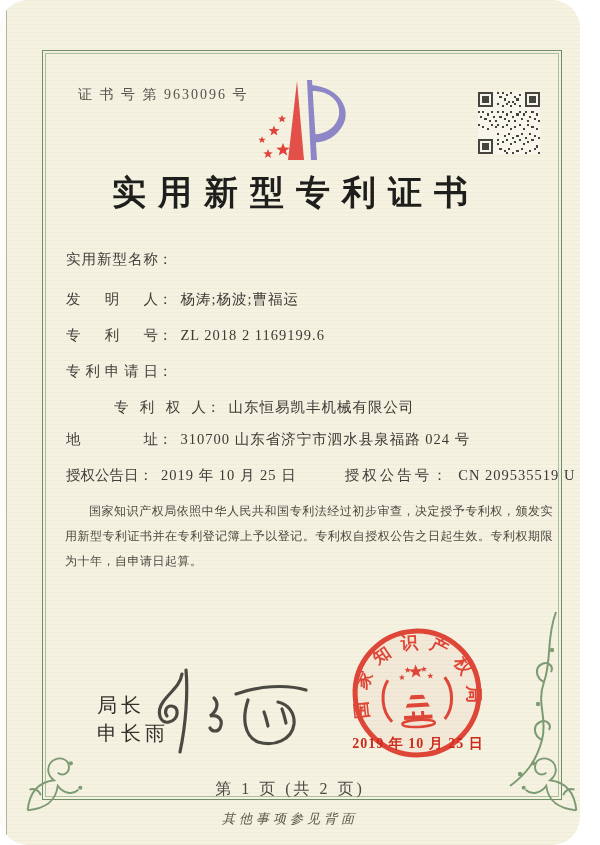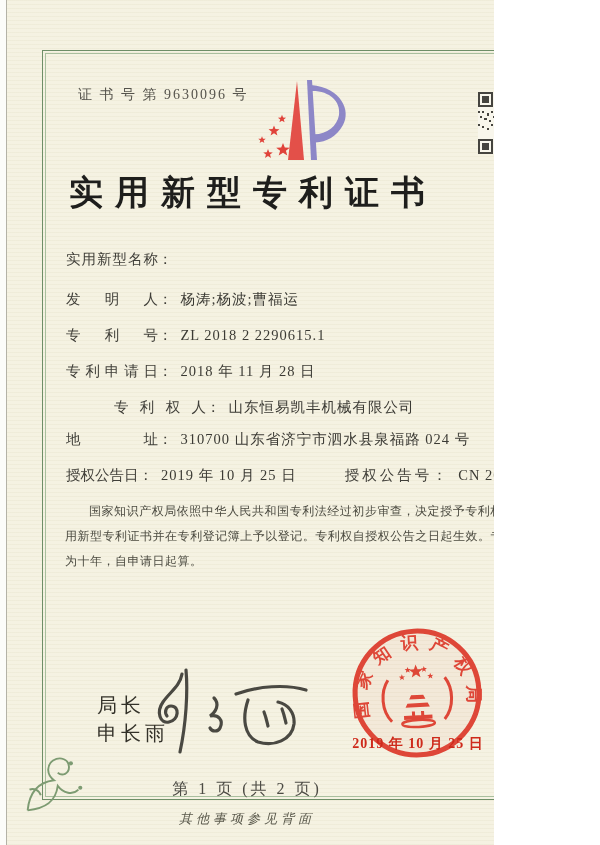--- a/index.html
+++ b/index.html
@@ -1,24 +1,25 @@
 <!DOCTYPE html>
 <html><head>
 <meta charset="utf-8">
 <style>
   * { margin:0; padding:0; box-sizing:border-box; }
   html,body { width:600px; height:845px; }
   body { font-family:"Liberation Serif","DejaVu Serif",serif; }
 
   .page {
-    position:relative; width:494px; height:845px; overflow:hidden;
+    position:relative; width:580px; height:845px; overflow:hidden;
     background:
       repeating-linear-gradient(180deg, rgba(190,184,140,.10) 0 1px, transparent 1px 4px),
       #f5f2e2;
     color:#3c3c36;
+    border-radius:28px;
   }
   .scan-strip {
     position:absolute; left:0; top:0; width:7px; height:100%;
     background:#fcfcf9; border-right:1px solid #b4b2a6;
   }
 
   .frame-outer {
     position:absolute; left:42px; top:50px; width:520px; height:750px;
     border:1px solid #6e8e67;
   }
@@ -147,26 +148,25 @@
         <span class="fcolon">：</span>
     </div>
     <div class="frow">
       <span class="flabel">发明人</span>
         <span class="fcolon">：</span>
       <span class="fvalue">杨涛;杨波;曹福运</span>
     </div>
     <div class="frow">
       <span class="flabel">专利号</span>
         <span class="fcolon">：</span>
-      <span class="fvalue">ZL 2018 2 2290615.1</span>
+      <span class="fvalue">ZL 2018 2 1169199.6</span>
     </div>
     <div class="frow">
       <span class="flabel">专利申请日</span>
         <span class="fcolon">：</span>
-      <span class="fvalue">2018 年 11 月 28 日</span>
     </div>
     <div class="frow gap-sm">
       <span class="flabel">专利权人</span>
         <span class="fcolon">：</span>
       <span class="fvalue">山东恒易凯丰机械有限公司</span>
     </div>
     <div class="frow">
       <span class="flabel">地址</span>
         <span class="fcolon">：</span>
       <span class="fvalue">310700 山东省济宁市泗水县泉福路 024 号</span>

